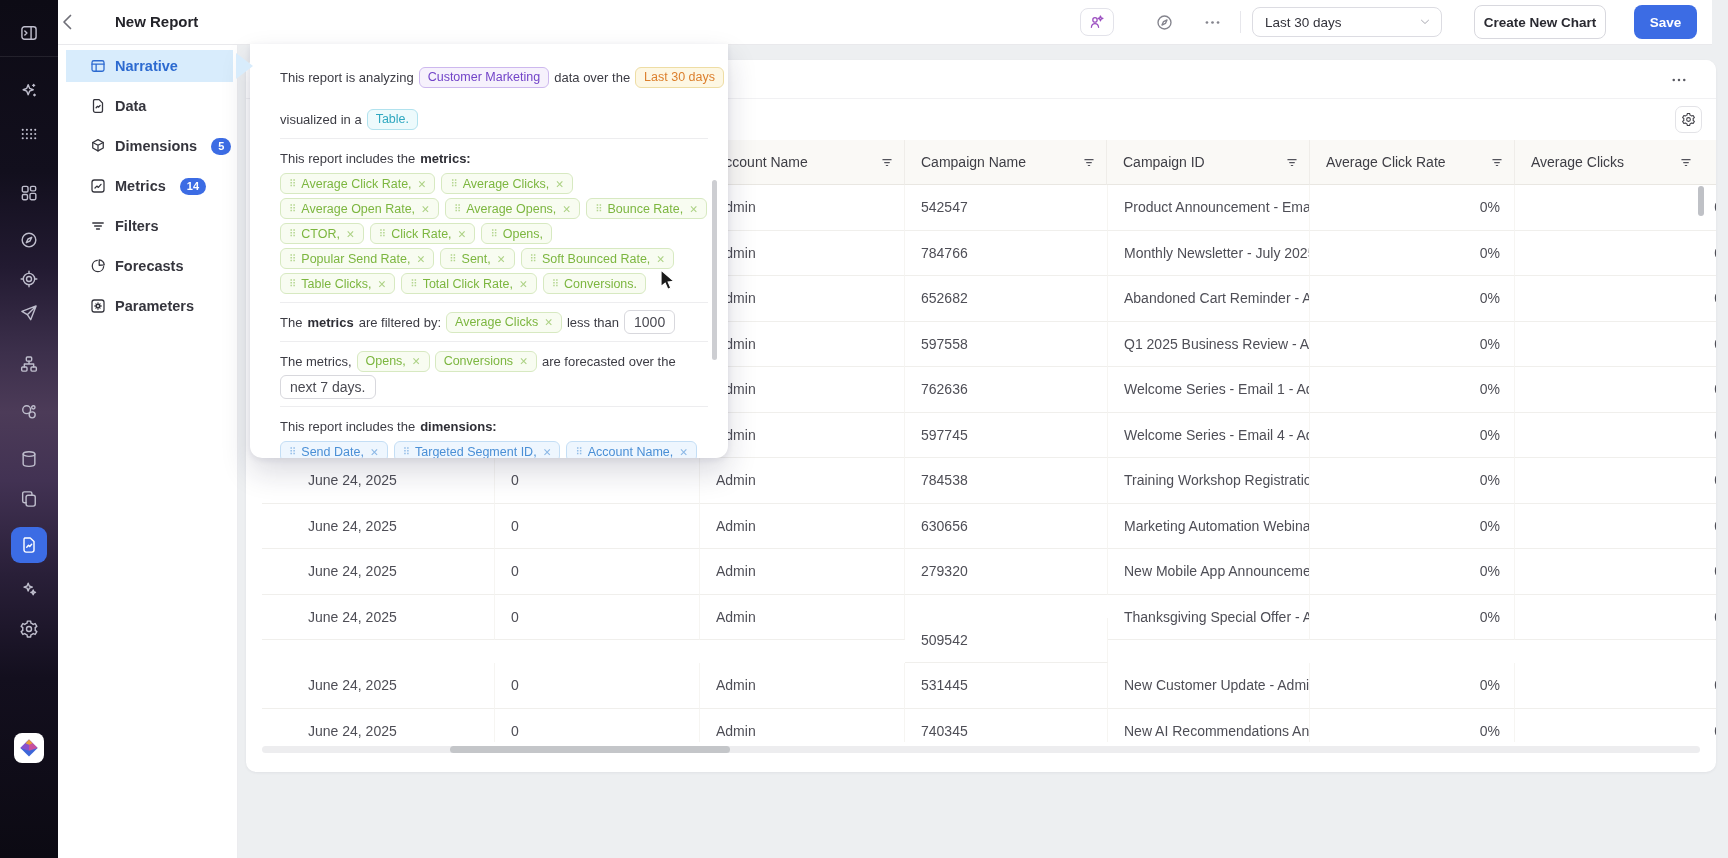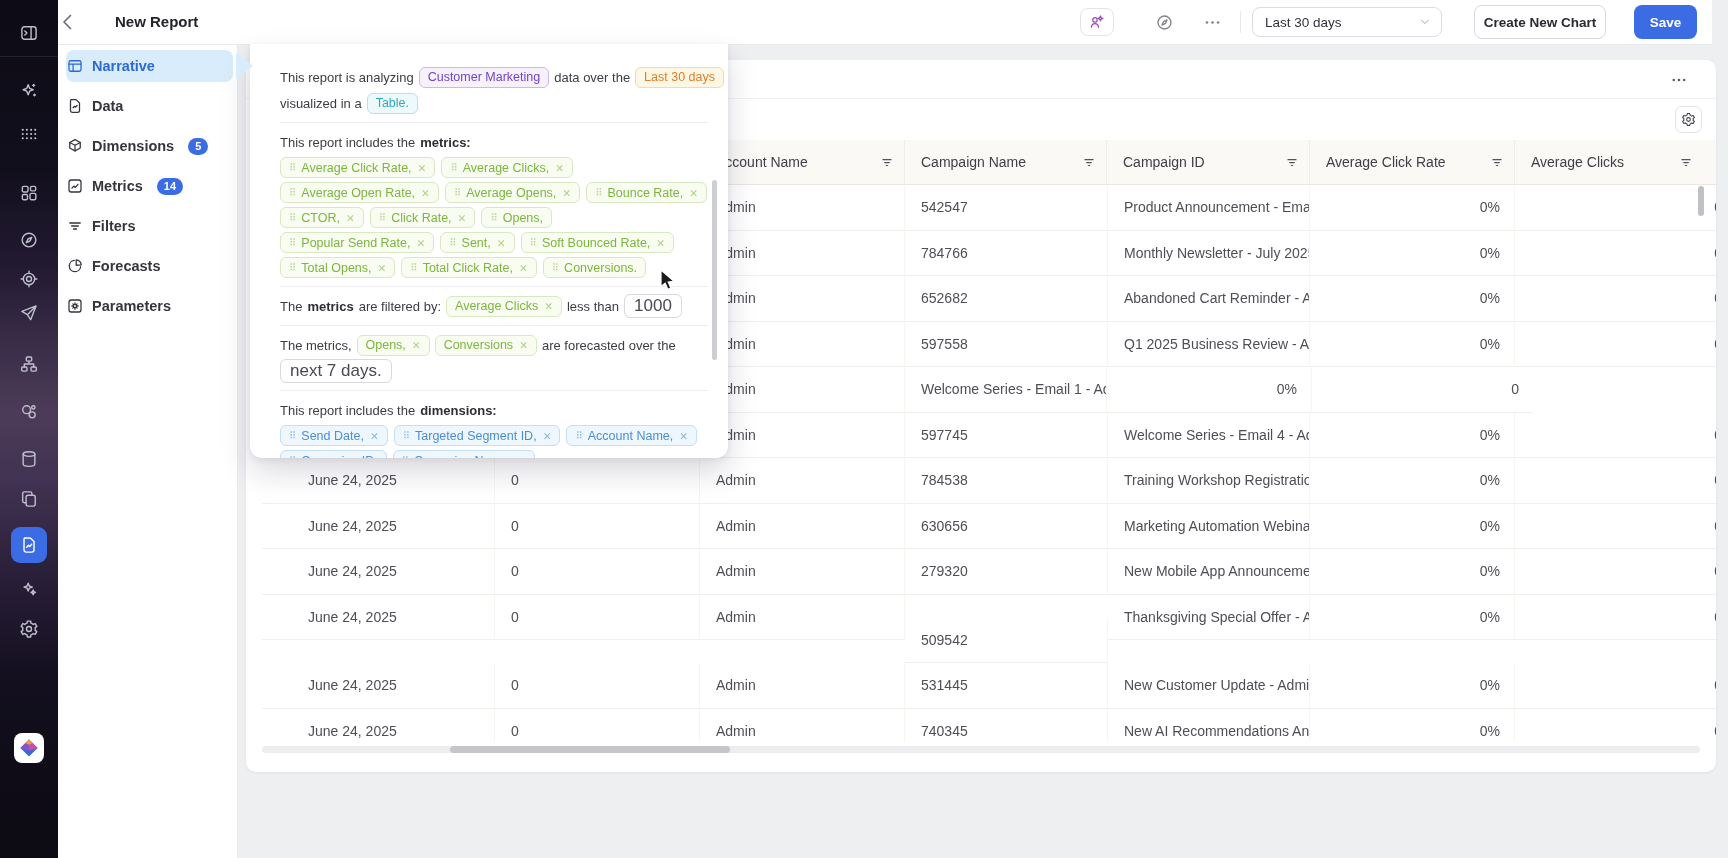--- a/index.html
+++ b/index.html
@@ -42,22 +42,22 @@
   #range-select .sel-chevron{margin-left:auto;margin-right:10px;color:#9a9aa4}
   #range-select .sel-chevron svg{width:12px;height:12px}
   #create-chart-btn{position:absolute;left:1432px;top:5px;width:132px;height:34px;border:1px solid #d8d8de;
     border-radius:8px;background:#fff;font-family:inherit;font-size:13.5px;font-weight:700;color:#2a2a31;cursor:pointer}
   #save-btn{position:absolute;left:1592px;top:5px;width:63px;height:34px;border:none;border-radius:8px;
     background:#3c6ce4;font-family:inherit;font-size:13.5px;font-weight:700;color:#fff;cursor:pointer}
 
   
   #navpanel{position:absolute;left:58px;top:44px;width:180px;height:814px;background:#fff;
     border-right:1px solid #ececef;z-index:20;padding-top:6px;box-sizing:border-box}
-  .nav-item{height:32px;margin:0 4px 8px 8px;border-radius:8px;display:flex;align-items:center;
-    gap:8px;font-size:14.5px;font-weight:600;color:#35353d;cursor:pointer}
+  .nav-item{height:32px;margin:0 4px 8px 8px;border-radius:0;display:flex;align-items:center;
+    padding-left:23px;gap:8px;font-size:14.5px;font-weight:600;color:#35353d;cursor:pointer}
   .nav-item svg{width:18px;height:18px;flex:none}
   .nav-item.active{background:#d8ecfc;color:#2c6ad0}
   .nav-badge{background:#3c6ce4;color:#fff;font-size:11px;font-weight:700;line-height:17px;
     padding:0 7px;border-radius:9px;margin-left:6px}
   #nav-tail{position:absolute;left:236px;top:53px;width:0;height:0;z-index:40;
     border-top:13px solid transparent;border-bottom:13px solid transparent;border-left:17px solid #d8ecfc}
 
   
   #main{position:absolute;left:238px;top:44px;width:1490px;height:814px;background:#edeff1}
   #table-card{position:absolute;left:8px;top:16px;width:1470px;height:712px;background:#fff;
@@ -98,21 +98,21 @@
   .chip{display:inline-flex;align-items:center;gap:5px;height:21px;padding:0 8px;border-radius:6px;
     font-size:12.5px;box-sizing:border-box;cursor:pointer;flex:none}
   .chip .h{font-size:10px;opacity:.55;line-height:1;cursor:grab}
   .chip .x{font-size:10.5px;opacity:.6;margin-left:1px;cursor:pointer}
   .chip-green{color:#7cb63f;background:#f8fcf1;border:1px solid #d7e9c1}
   .chip-blue{color:#4a8fd6;background:#eef6fe;border:1px solid #c4def5}
   .chip-purple{color:#7243c8;background:#f6f1fc;border:1px solid #cdb8ee}
   .chip-yellow{color:#dc7f2c;background:#fdf7e3;border:1px solid #eedda4}
   .chip-cyan{color:#2fa8c0;background:#edfafc;border:1px solid #b1e2ee}
   .valbox{display:inline-flex;align-items:center;height:22px;padding:0 9px;border:1px solid #d8d8dd;
-    border-radius:6px;background:#fff;font-size:17px;color:#4a4a52;cursor:text}
+    border-radius:6px;background:#fff;font-size:14px;color:#4a4a52;cursor:text}
   #forecast-chips{display:inline-flex;gap:5px}
   #np-scroll{position:absolute;right:11px;top:136px;width:5px;height:180px;background:#cdced2;border-radius:3px;cursor:pointer}
 
   #cursor{position:absolute;left:660px;top:269px;z-index:100;pointer-events:none}
 </style>
 </head>
 <body>
 
 <aside id="sidebar">
   <div id="sb-sep"></div>
@@ -457,20 +457,21 @@
             <div class="td" style="width: 205px;">Admin</div>
             <div class="td" style="width: 203px;">597558</div>
             <div class="td" style="width: 202px; padding-right: 4px;">Q1 2025 Business Review - Adm</div>
             <div class="td alr" style="width: 205px;">0%</div>
             <div class="td alr" style="width: 221px; padding-right: 14px; border-right: none;">0</div>
           </div>
           <div class="trow">
             <div class="td c0" style="width: 233px;">June 24, 2025</div>
             <div class="td" style="width: 205px;">0</div>
             <div class="td" style="width: 205px;">Admin</div>
+            <div class="td" style="width: 203px;">762636</div>
             <div class="td" style="width: 202px; padding-right: 4px;">Welcome Series - Email 1 - Adm</div>
             <div class="td alr" style="width: 205px;">0%</div>
             <div class="td alr" style="width: 221px; padding-right: 14px; border-right: none;">0</div>
           </div>
           <div class="trow">
             <div class="td c0" style="width: 233px;">June 24, 2025</div>
             <div class="td" style="width: 205px;">0</div>
             <div class="td" style="width: 205px;">Admin</div>
             <div class="td" style="width: 203px;">597745</div>
             <div class="td" style="width: 202px; padding-right: 4px;">Welcome Series - Email 4 - Adm</div>
@@ -554,21 +555,21 @@
     <div class="np-line">
       <span>This report is analyzing</span>
       <span class="chip chip-purple">
           <span>Customer Marketing</span>
         </span>
       <span>data over the</span>
       <span class="chip chip-yellow">
           <span>Last 30 days</span>
         </span>
     </div>
-    <div class="np-line" style="margin-top:4px">
+    <div class="np-line" style="margin-top:20px">
       <span>visualized in a</span>
       <span class="chip chip-cyan">
           <span>Table.</span>
         </span>
     </div>
     <hr class="np">
     <div class="np-line">
       <span>This report includes the</span>
         <b>metrics:</b>
     </div>
@@ -631,21 +632,21 @@
           </span>
           <span class="chip chip-green">
             <span class="h">⠿</span>
             <span>Soft Bounced Rate,</span>
             <span class="x">✕</span>
           </span>
         </div>
         <div class="chip-row">
           <span class="chip chip-green">
             <span class="h">⠿</span>
-            <span>Total Opens,</span>
+            <span>Table Clicks,</span>
             <span class="x">✕</span>
           </span>
           <span class="chip chip-green">
             <span class="h">⠿</span>
             <span>Total Click Rate,</span>
             <span class="x">✕</span>
           </span>
           <span class="chip chip-green">
             <span class="h">⠿</span>
             <span>Conversions.</span>

